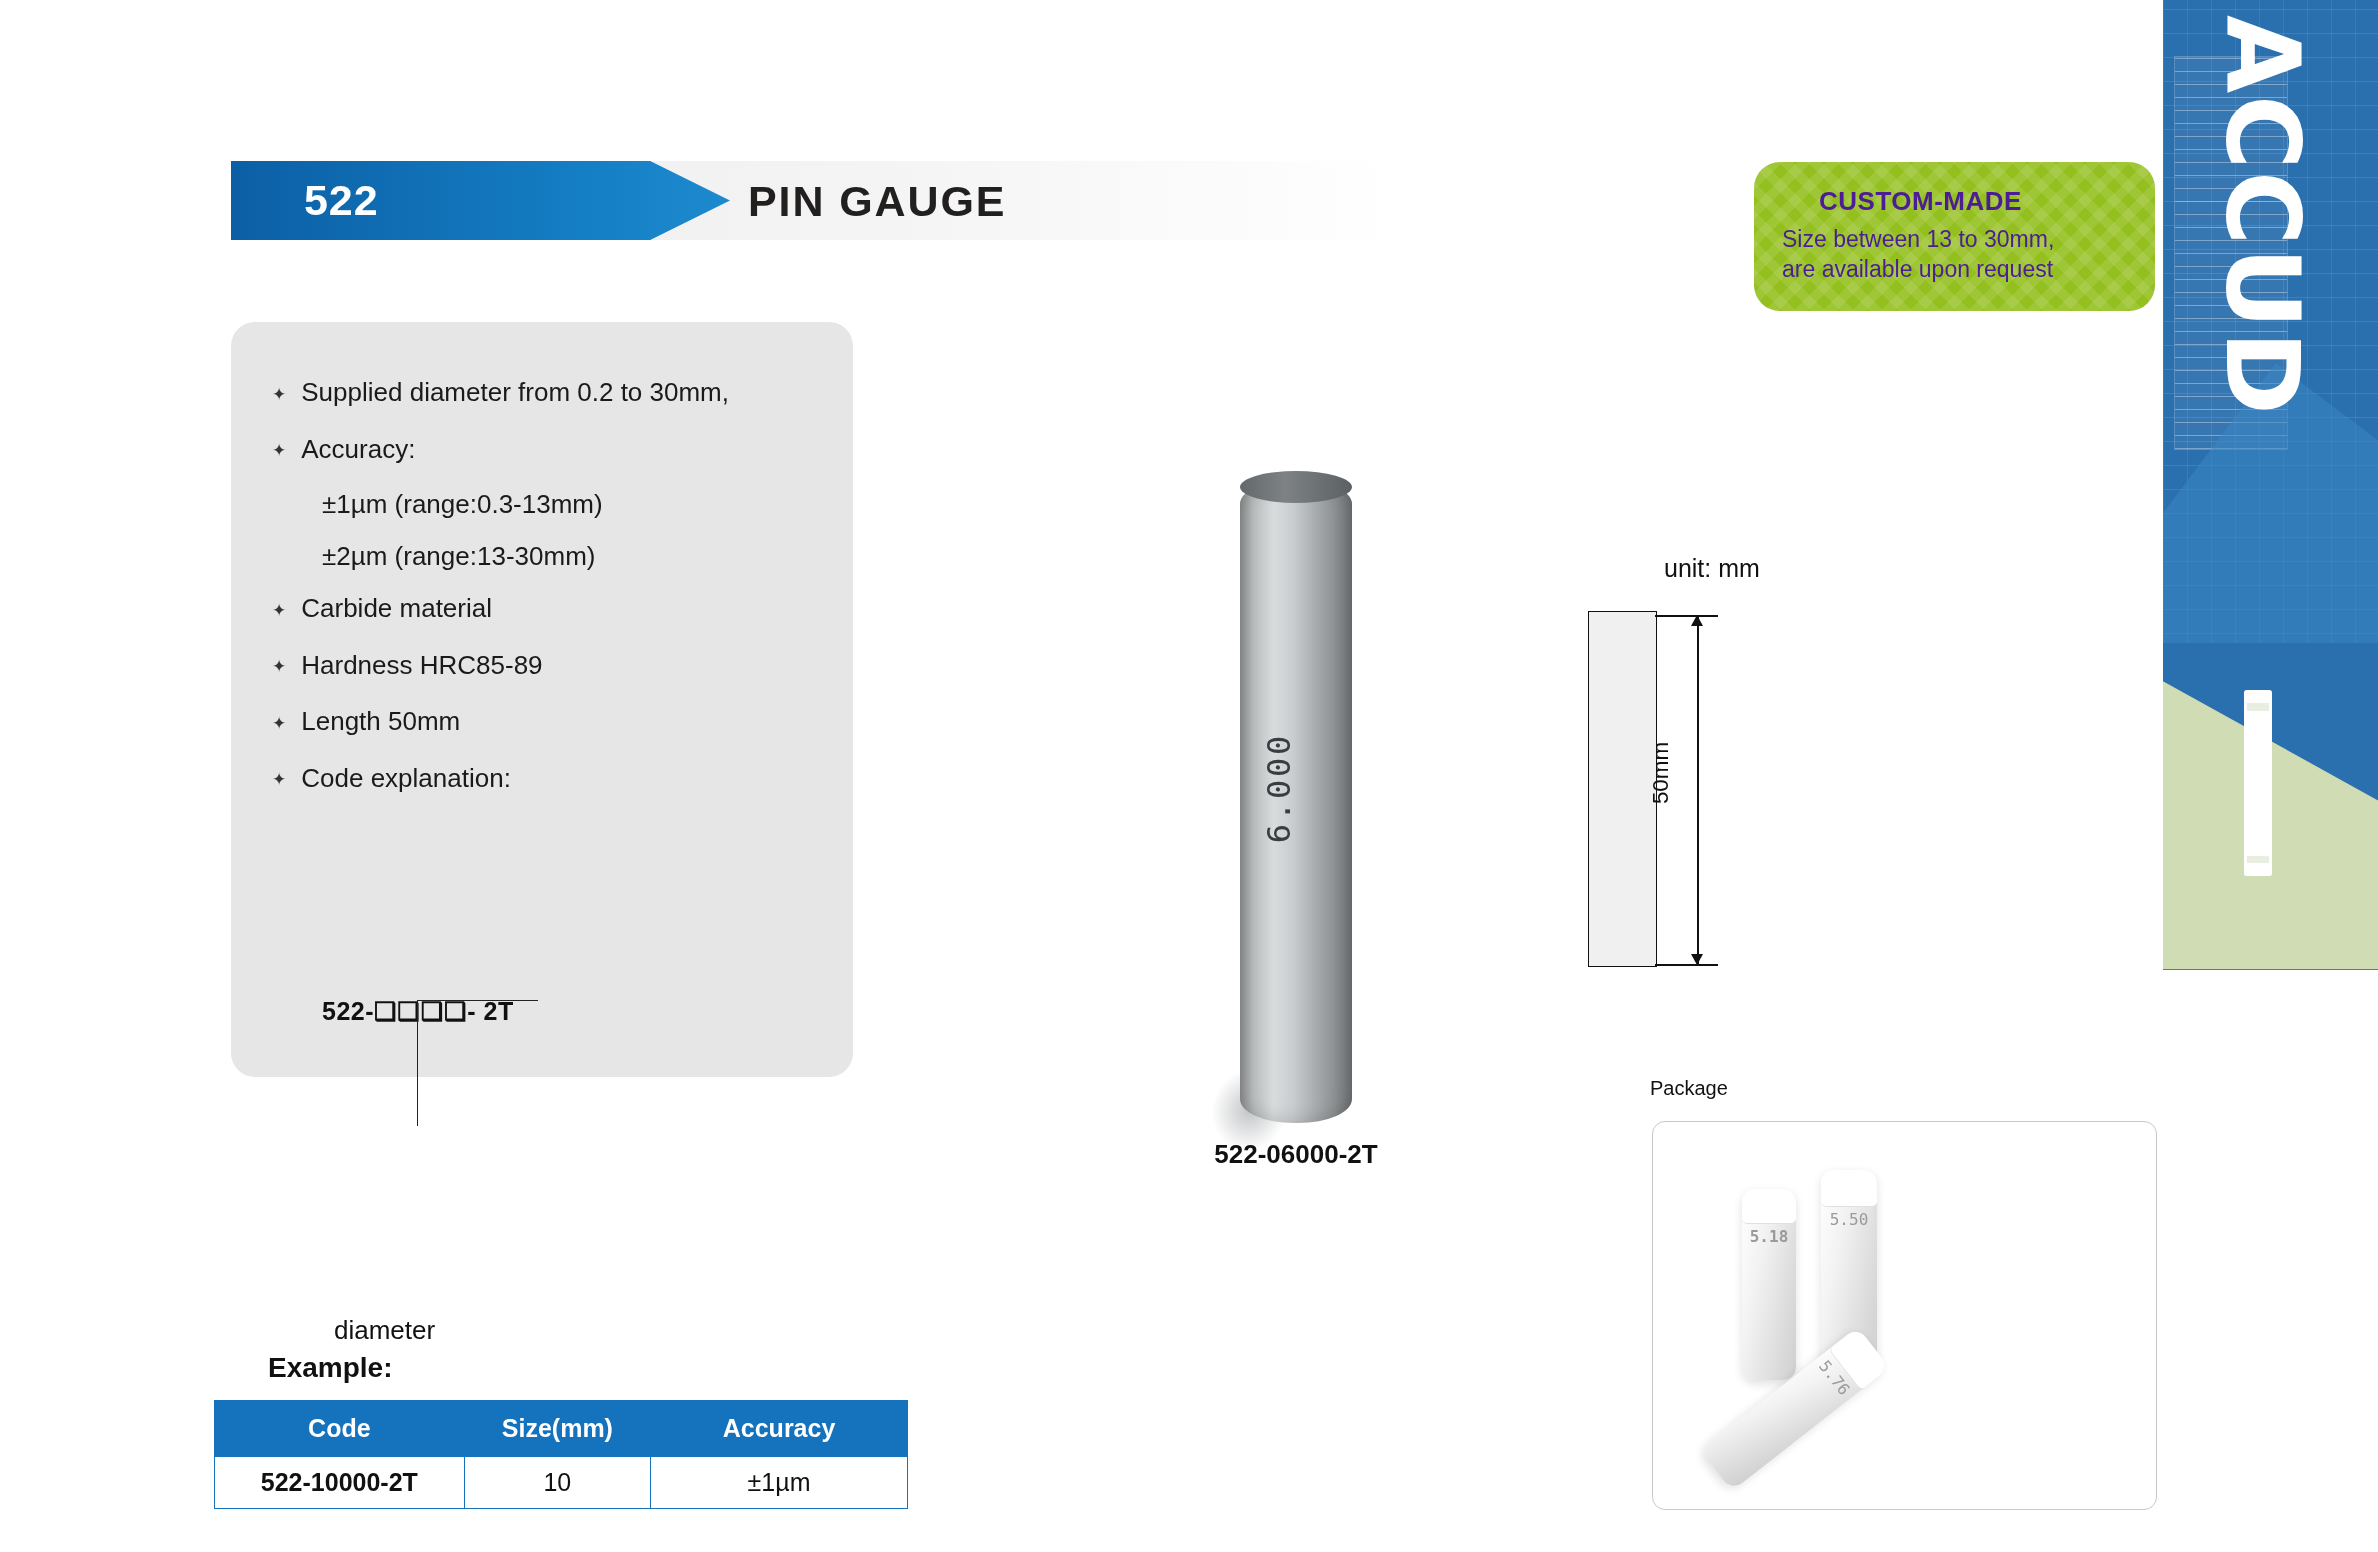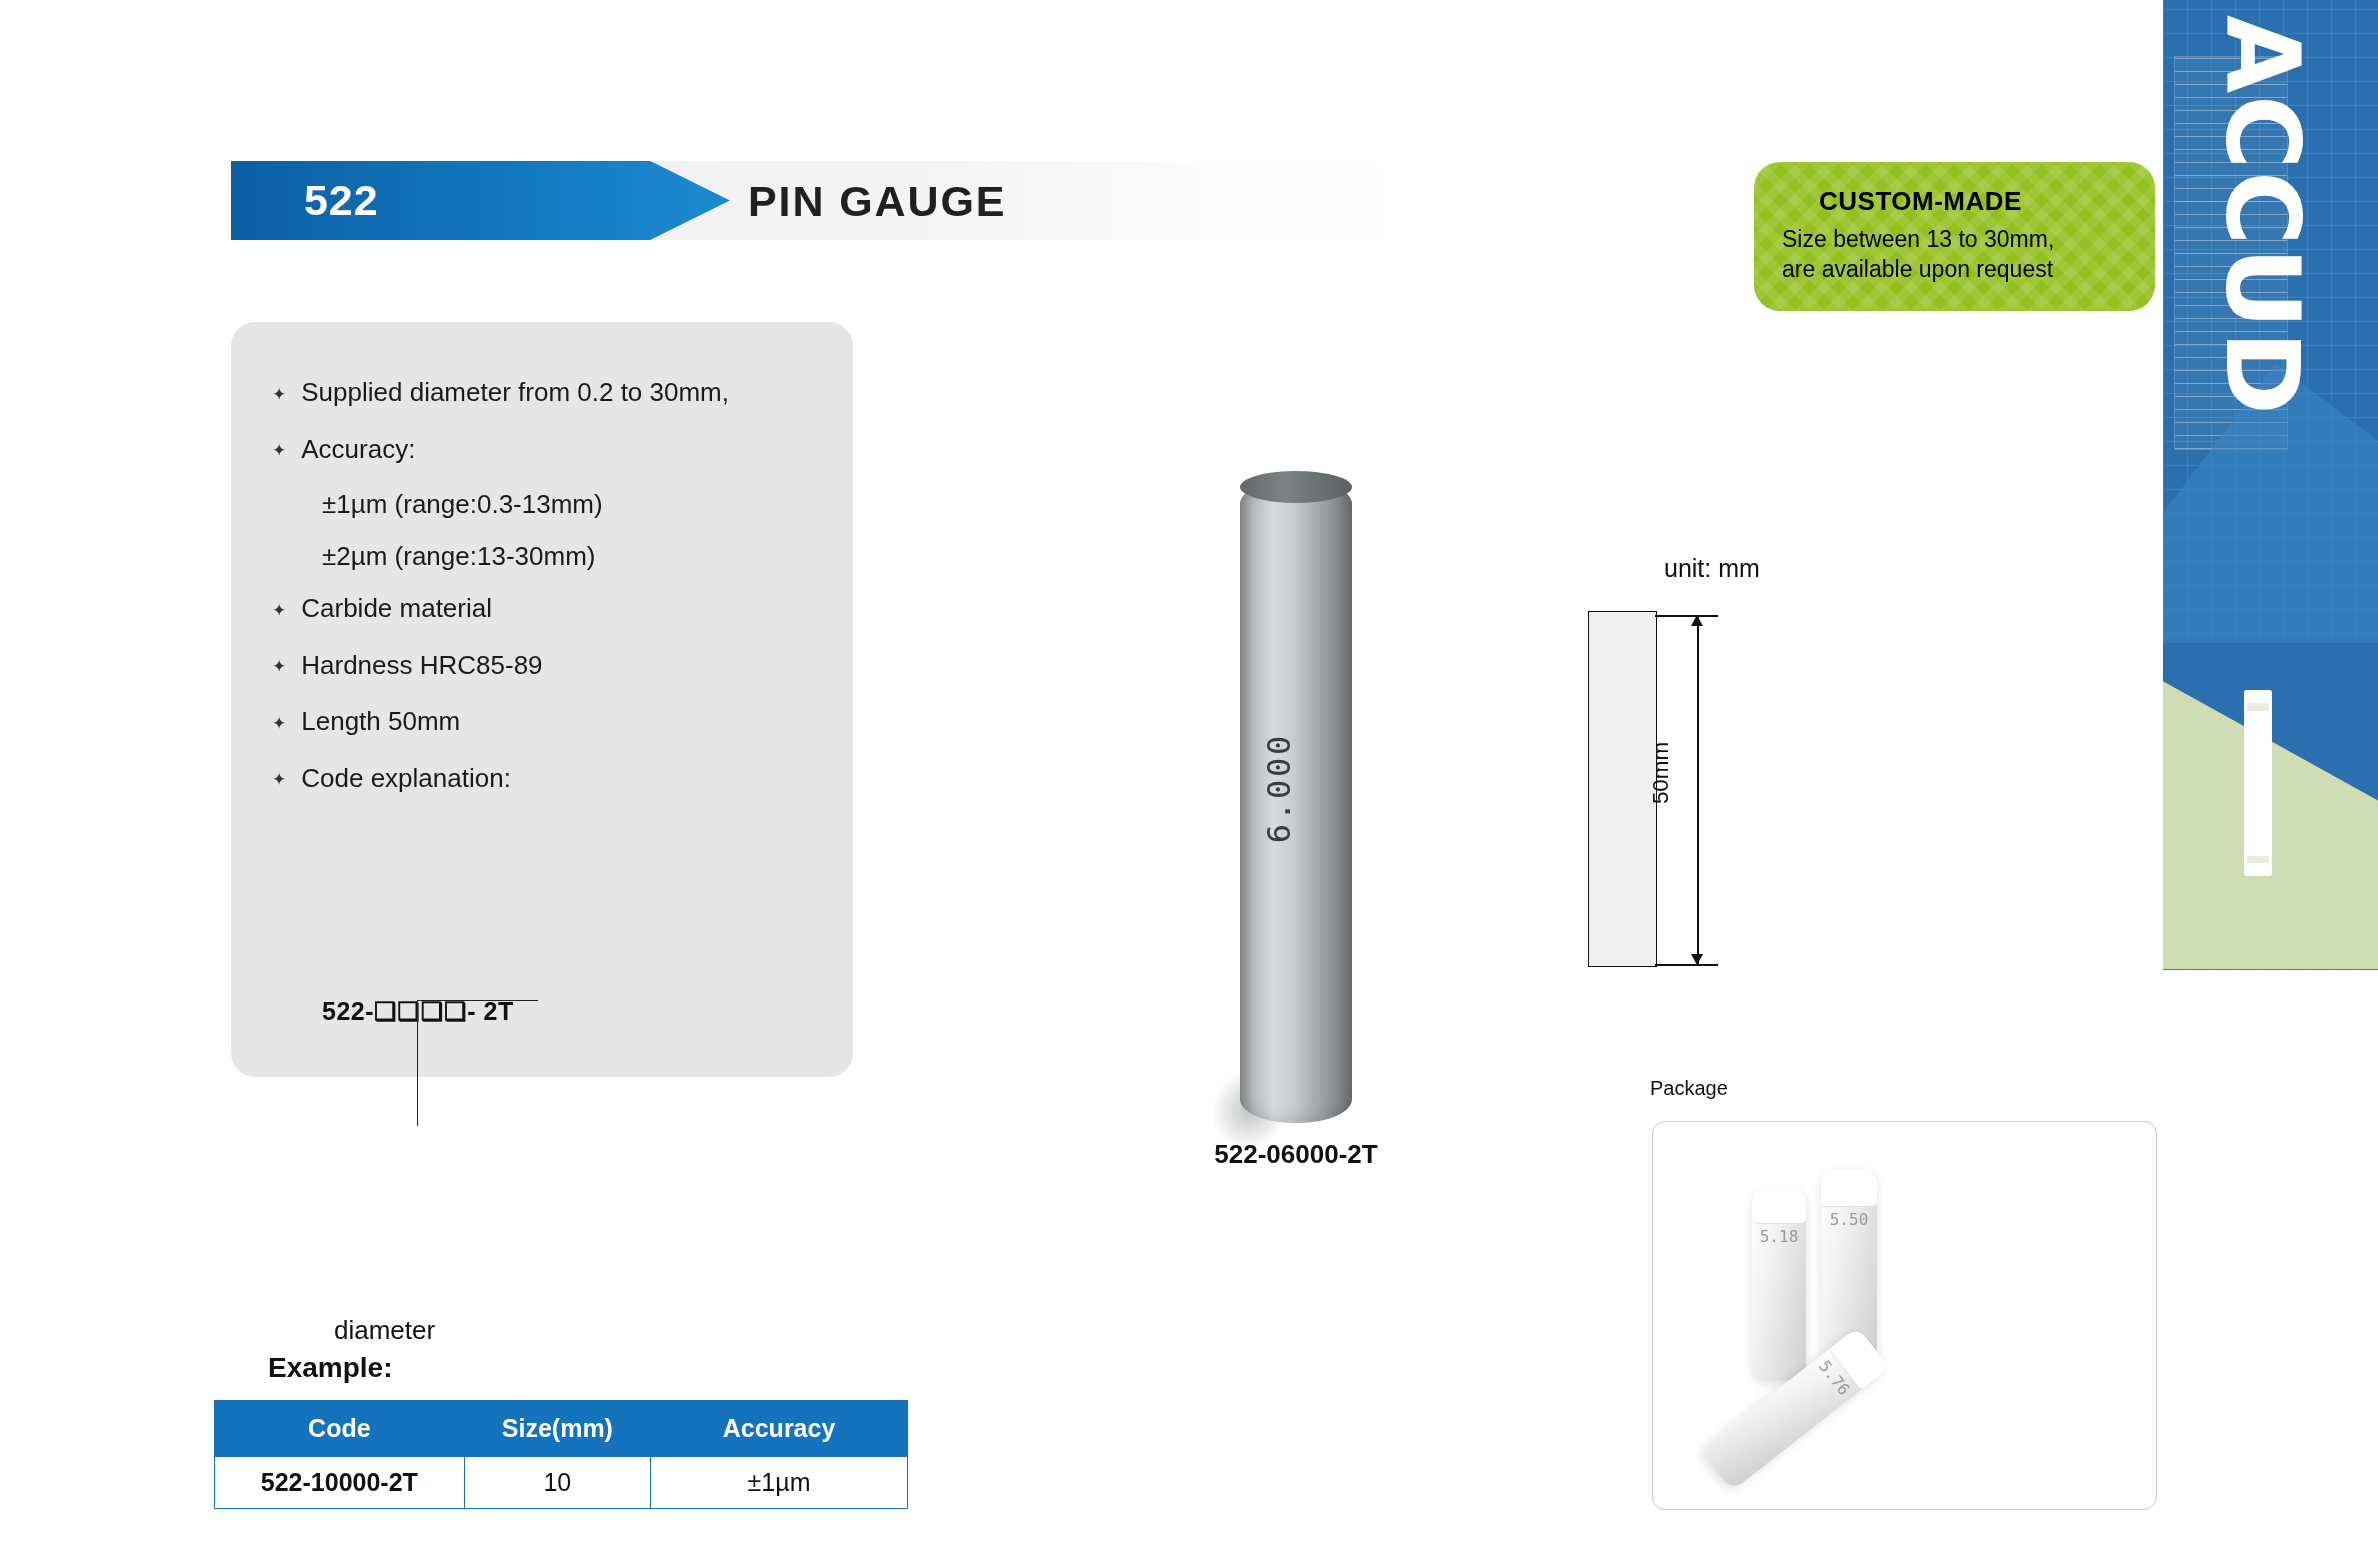--- a/index.html
+++ b/index.html
@@ -167,21 +167,21 @@
   
   .custom-box {
     position: absolute;
     left: 1754px;
     top: 162px;
     width: 401px;
     height: 149px;
     background: #93c01f;
     border-radius: 26px;
     overflow: hidden;
-    color: #000000;
+    color: #4c1d95;
   }
   .custom-box .pattern {
     position: absolute;
     inset: 0;
     background-image:
       repeating-linear-gradient(45deg, rgba(255,255,255,0.10) 0 9.3px, transparent 9.3px 20.5px),
       repeating-linear-gradient(-45deg, rgba(255,255,255,0.10) 0 9.3px, transparent 9.3px 20.5px);
   }
   .custom-title {
     position: relative;
@@ -431,21 +431,21 @@
   }
   .pkg-pin .num {
     position: absolute;
     width: 100%;
     text-align: center;
     top: 20%;
     font-size: 16px;
     color: #9a9a9a;
     font-family: "DejaVu Sans Mono", monospace;
   }
-  .pkg-1 { left: 99px; top: 67px; width: 54px; height: 191px; }
+  .pkg-1 { left: 89px; top: 67px; width: 54px; height: 191px; font-weight: bold; }
   .pkg-2 { left: 168px; top: 48px; width: 56px; height: 200px; }
   .pkg-3 {
     left: 163px; top: 210px; width: 52px; height: 200px;
     transform: rotate(52deg);
     transform-origin: 50% 20%;
   }
 
   
   .example-label {
     position: absolute;

